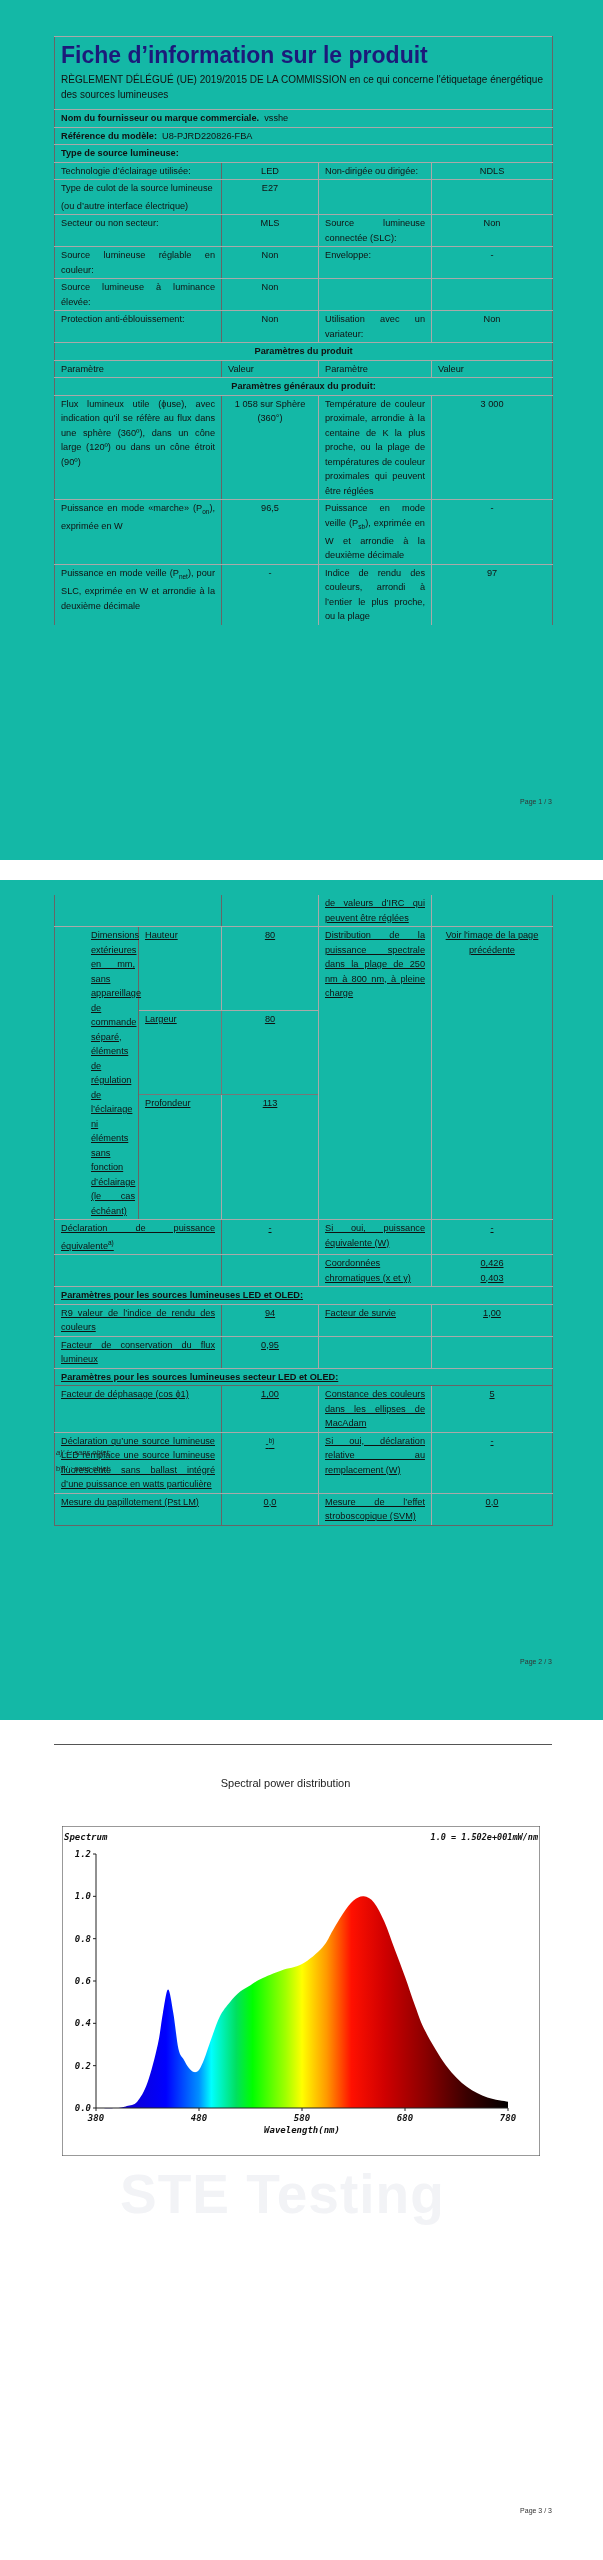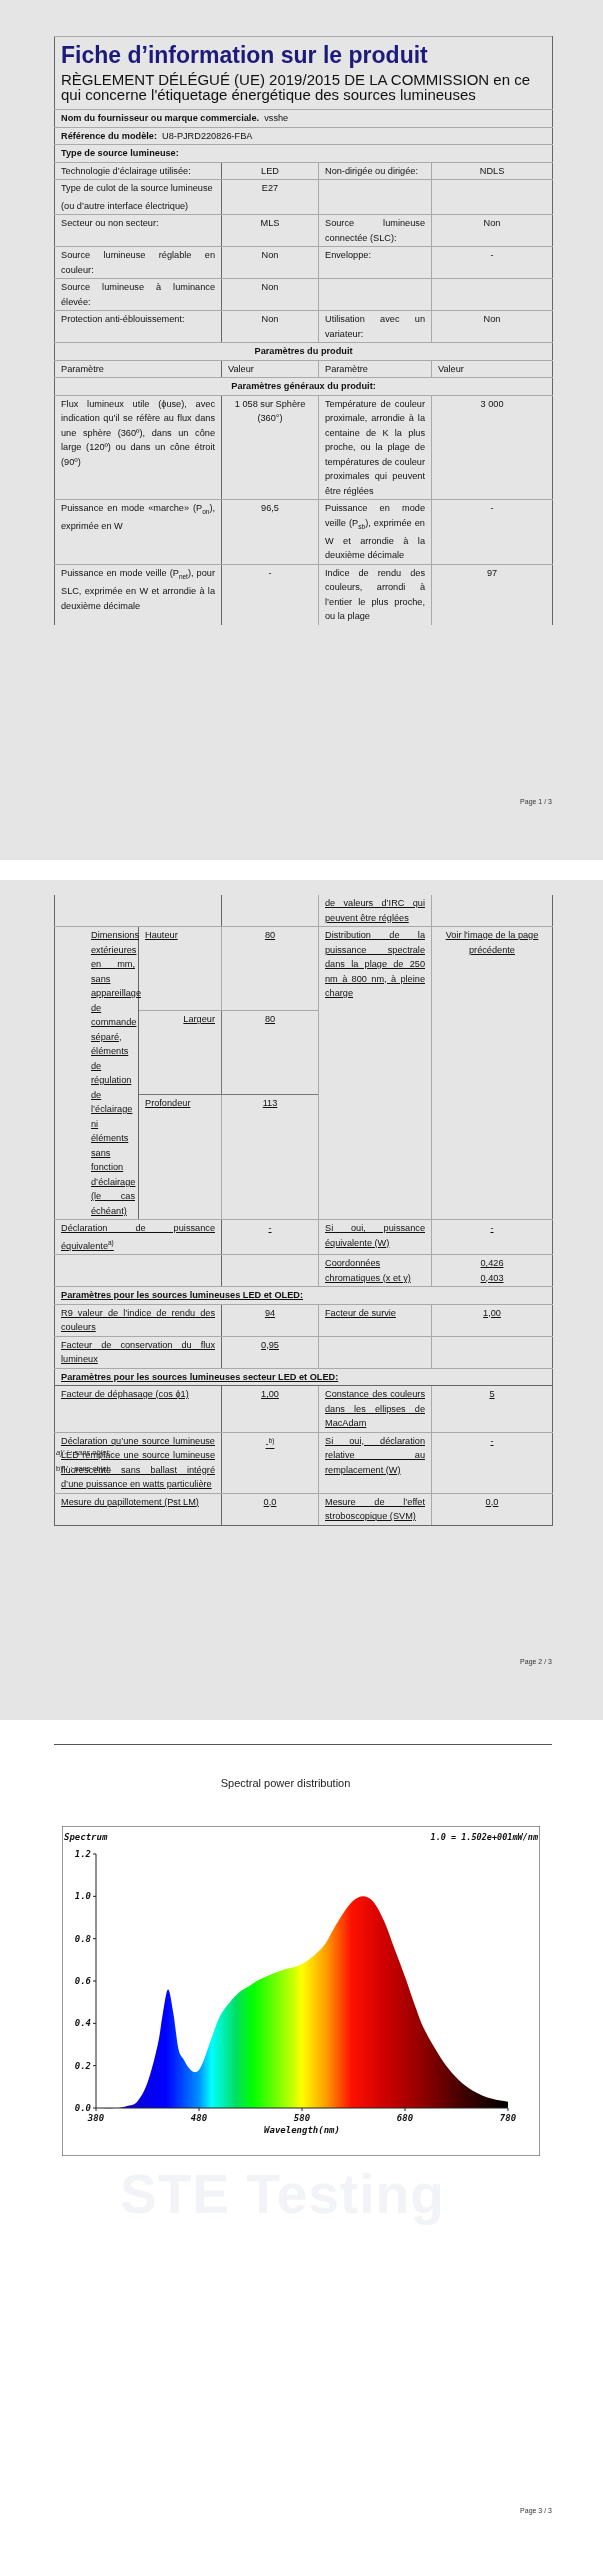--- a/index.html
+++ b/index.html
@@ -1,29 +1,29 @@
 <!DOCTYPE html>
 <html><head>
 <meta charset="utf-8">
 <style>
   html, body { margin: 0; padding: 0; background: #ffffff; }
   body { width: 603px; height: 2560px; position: relative; overflow: hidden;
          font-family: "Liberation Sans", sans-serif; color: #111; }
-  .page { position: absolute; left: 0; width: 603px; background: #e5e5e5; }
+  .page { position: absolute; left: 0; width: 603px; background: #14b8a6; }
   .sheet { position: absolute; left: 54px; width: 498px; }
   table.t { border-collapse: collapse; width: 498px; table-layout: fixed;
             font-family: "Liberation Sans", sans-serif; font-size: 9.2px; line-height: 14.5px; }
   table.t td { border: 1px solid #a9a9a9; padding: 1px 6px; vertical-align: top; }
   .just { text-align: justify; }
   .c { text-align: center; }
   .b { font-weight: bold; }
   .outer { border-left: 1.5px solid #666 !important; border-right: 1.5px solid #666 !important; }
   .title-cell { border-top: 1px solid #bbb; }
   .title { color: #1c1a7a; font-weight: bold; font-size: 23px; line-height: 30px; padding-top: 2px; }
-  .reg { font-size: 15px; line-height: 15px; padding: 2px 0 6px 0; }
+  .reg { font-size: 10px; line-height: 15px; padding: 2px 0 6px 0; }
   .fullrow td { padding-top: 3px; padding-bottom: 3px; }
   .pnum { position: absolute; right: 51px; font-size: 7px; color: #333; }
   .fn { position: absolute; left: 56px; font-size: 7.5px; color: #222; }
   .sub { font-size: 6.5px; vertical-align: sub; }
   .sup { font-size: 6.5px; vertical-align: super; }
   .hrule { position: absolute; left: 54px; width: 498px; height: 1px; background: #555; }
   .chart-title { position: absolute; left: 0; width: 571px; text-align: center; font-size: 11px; color: #222; }
   .chart-box { position: absolute; left: 62px; top: 1826px; width: 478px; height: 330px; }
   .watermark { position: absolute; left: 120px; top: 2162px; font-size: 55px; color: #f2f3f6;
                font-weight: bold; letter-spacing: 1px; }
@@ -156,21 +156,21 @@
         <td class="outer" style="border-top:none;"></td>
       </tr>
       <tr>
         <td class="outer just" rowspan="3" style="padding-right:3px;padding-left:36px;">Dimensions extérieures en mm, sans appareillage de commande séparé, éléments de régulation de l’éclairage ni éléments sans fonction d’éclairage (le cas échéant)</td>
         <td>Hauteur</td>
         <td class="c">80</td>
         <td class="just" rowspan="3">Distribution de la puissance spectrale dans la plage de 250 nm à 800 nm, à pleine charge</td>
         <td class="c outer" rowspan="3">Voir l'image de la page précédente</td>
       </tr>
       <tr>
-        <td style="border:1px solid #777;text-align:right;">Largeur</td>
+        <td style="border:1px solid #777;">Largeur</td>
         <td class="c" style="border:1px solid #777;">80</td>
       </tr>
       <tr>
         <td style="height:122px;">Profondeur</td>
         <td class="c">113</td>
       </tr>
       <tr>
         <td class="outer just" colspan="2"><span>Déclaration de puissance équivalente</span><span class="sup">a)</span></td>
         <td class="c">-</td>
         <td class="just">Si oui, puissance équivalente (W)</td>

